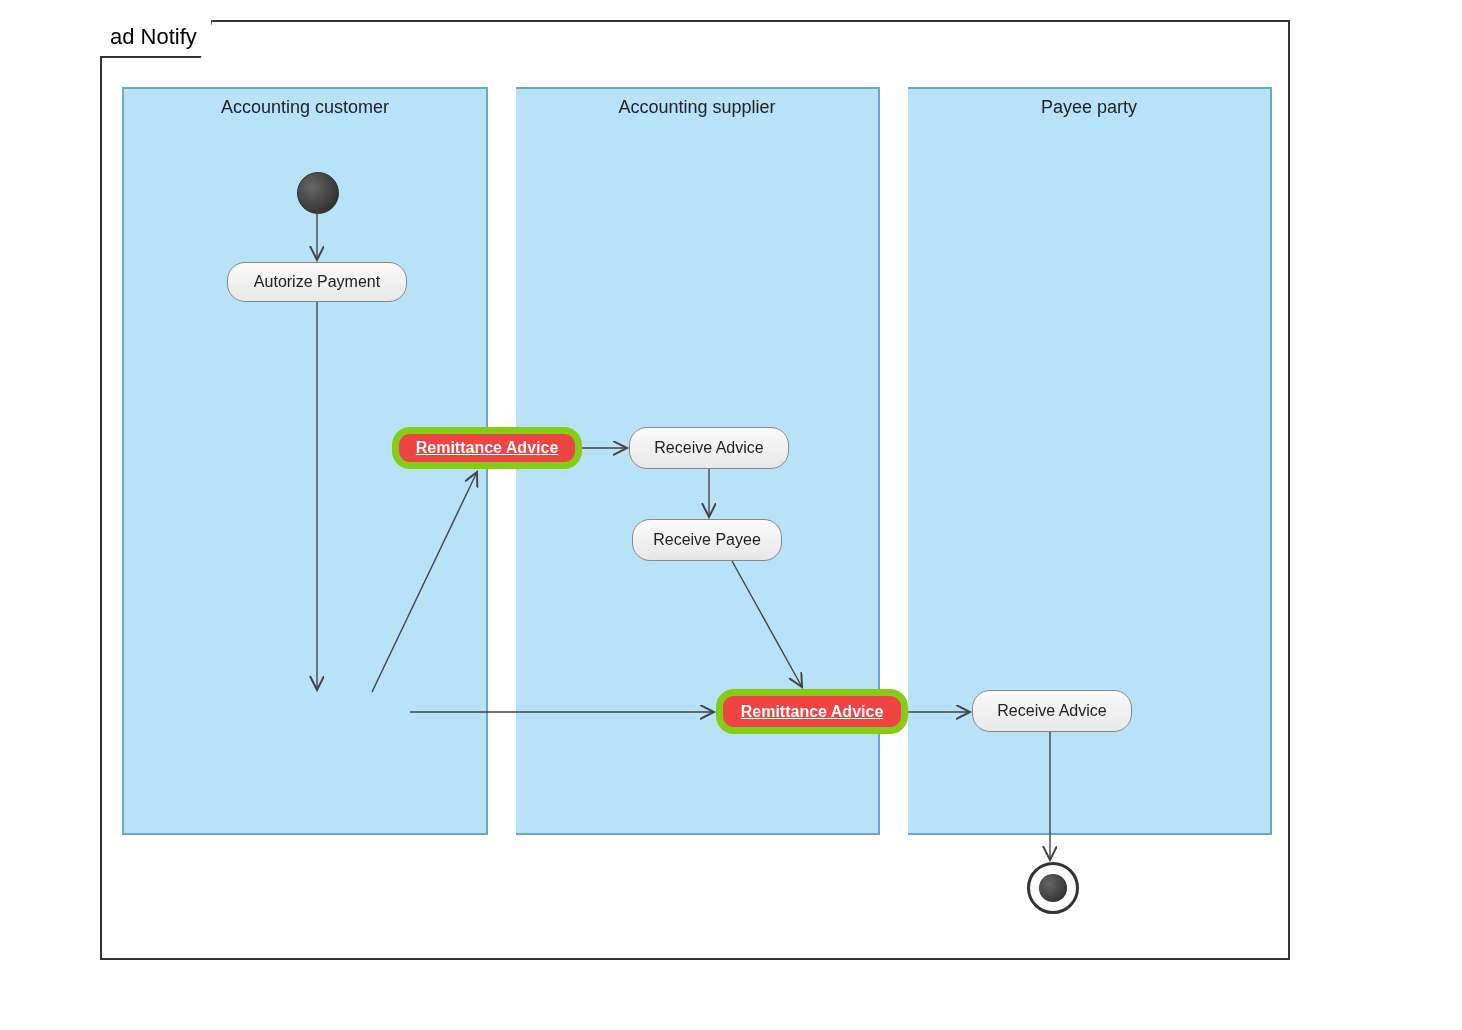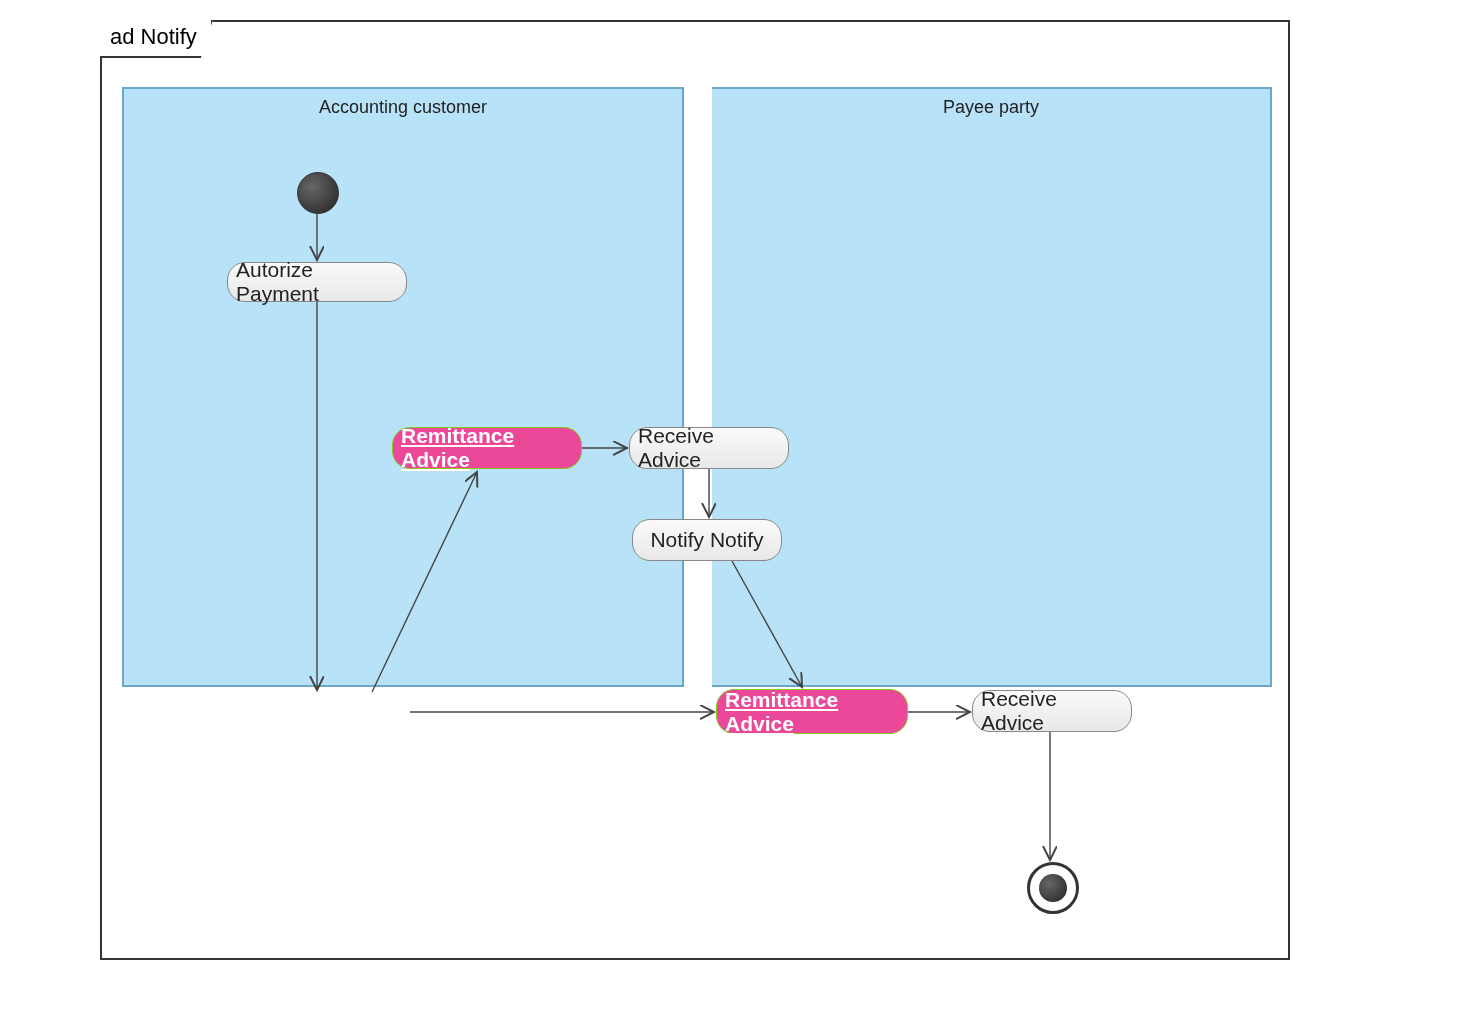--- a/index.html
+++ b/index.html
@@ -30,21 +30,21 @@
     border-left: none;
     padding: 4px 14px 6px 10px;
     font-size: 22px;
     clip-path: polygon(0 0, 100% 0, calc(100% - 12px) 100%, 0 100%);
   }
   .lanes {
     position: absolute;
     left: 20px;
     top: 65px;
     width: 1150px;
-    height: 600px;
+    height: 748px;
     display: flex;
     gap: 28px;
   }
   .lane {
     flex: 1;
     background: #b8e2f8;
     border: 2px solid #6aa7c9;
     box-sizing: border-box;
     position: relative;
   }
@@ -54,30 +54,30 @@
     font-size: 18px;
     color: #222;
     padding-top: 8px;
   }
   .node {
     position: absolute;
     border-radius: 18px;
     border: 1px solid #888;
     background: linear-gradient(#fafafa,#e8e8e8);
     color: #222;
-    font-size: 21px;
+    font-size: 16px;
     display: flex;
     align-items: center;
     justify-content: center;
     padding: 12px 8px;
     box-sizing: border-box;
   }
   .node.blue {
-    background: #ec4899;
-    border: 1px solid #84cc16;
+    background: #ef4444;
+    border: 7px solid #84cc16;
     color: #fff;
     font-weight: bold;
     text-decoration: underline;
   }
   .start-node {
     position: absolute;
     border-radius: 50%;
     background: radial-gradient(circle at 35% 35%, #666, #444 50%, #222);
     border: 1px solid #333;
   }
@@ -104,33 +104,36 @@
 <body>
 
 <div class="frame">
   <div class="frame-tab">ad Notify</div>
 
   <div class="lanes">
     <div class="lane">
       <div class="lane-title">Accounting customer</div>
     </div>
     <div class="lane">
+      <div class="lane-title">Accounting supplier</div>
+    </div>
+    <div class="lane">
       <div class="lane-title">Payee party</div>
     </div>
   </div>
 
   <div class="start-node" style="left:195px; top:150px; width:40px; height:40px;"></div>
 
   <div class="node" style="left:125px; top:240px; width:180px; height:40px;">Autorize Payment</div>
 
   <div class="node blue" style="left:290px; top:405px; width:190px; height:42px;">Remittance Advice</div>
 
   <div class="node" style="left:527px; top:405px; width:160px; height:42px;">Receive Advice</div>
 
-  <div class="node" style="left:530px; top:497px; width:150px; height:42px;">Notify Notify</div>
+  <div class="node" style="left:530px; top:497px; width:150px; height:42px;">Receive Payee</div>
 
 
   <div class="node blue" style="left:614px; top:667px; width:192px; height:45px;">Remittance Advice</div>
 
   <div class="node" style="left:870px; top:668px; width:160px; height:42px;">Receive Advice</div>
 
   <div class="end-node-outer" style="left:925px; top:840px; width:46px; height:46px;">
     <div class="end-node-inner"></div>
   </div>
 

